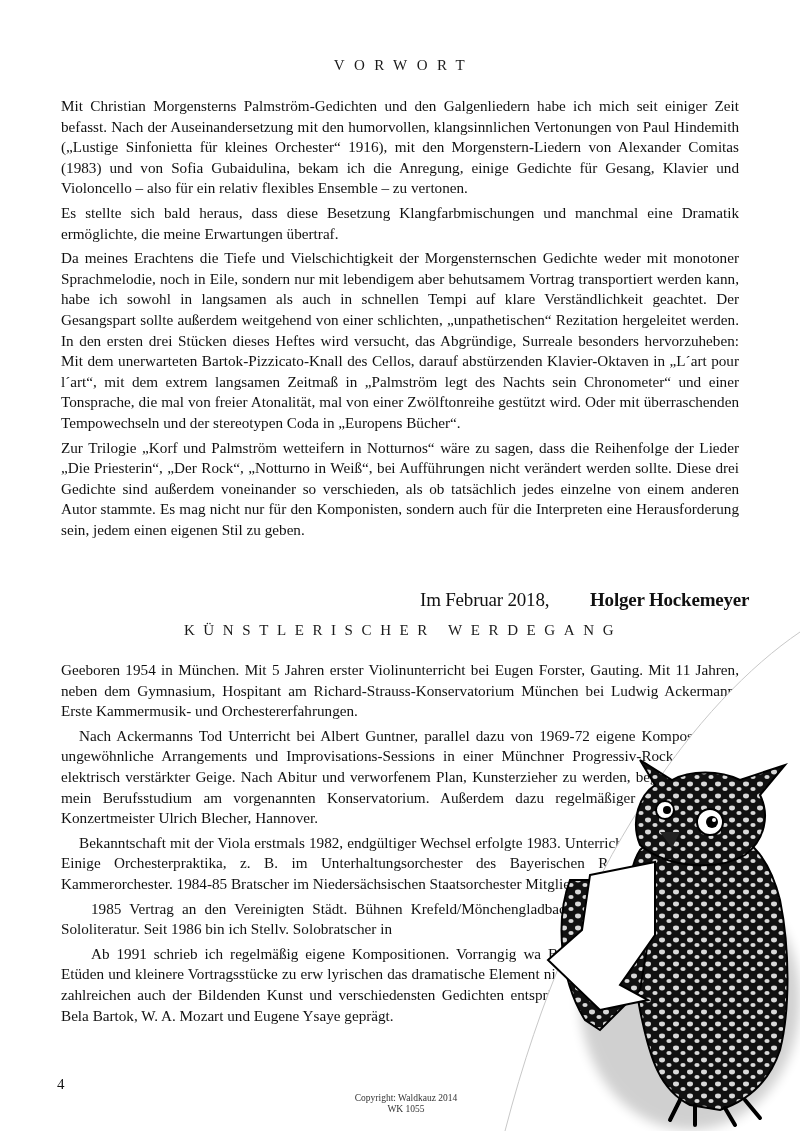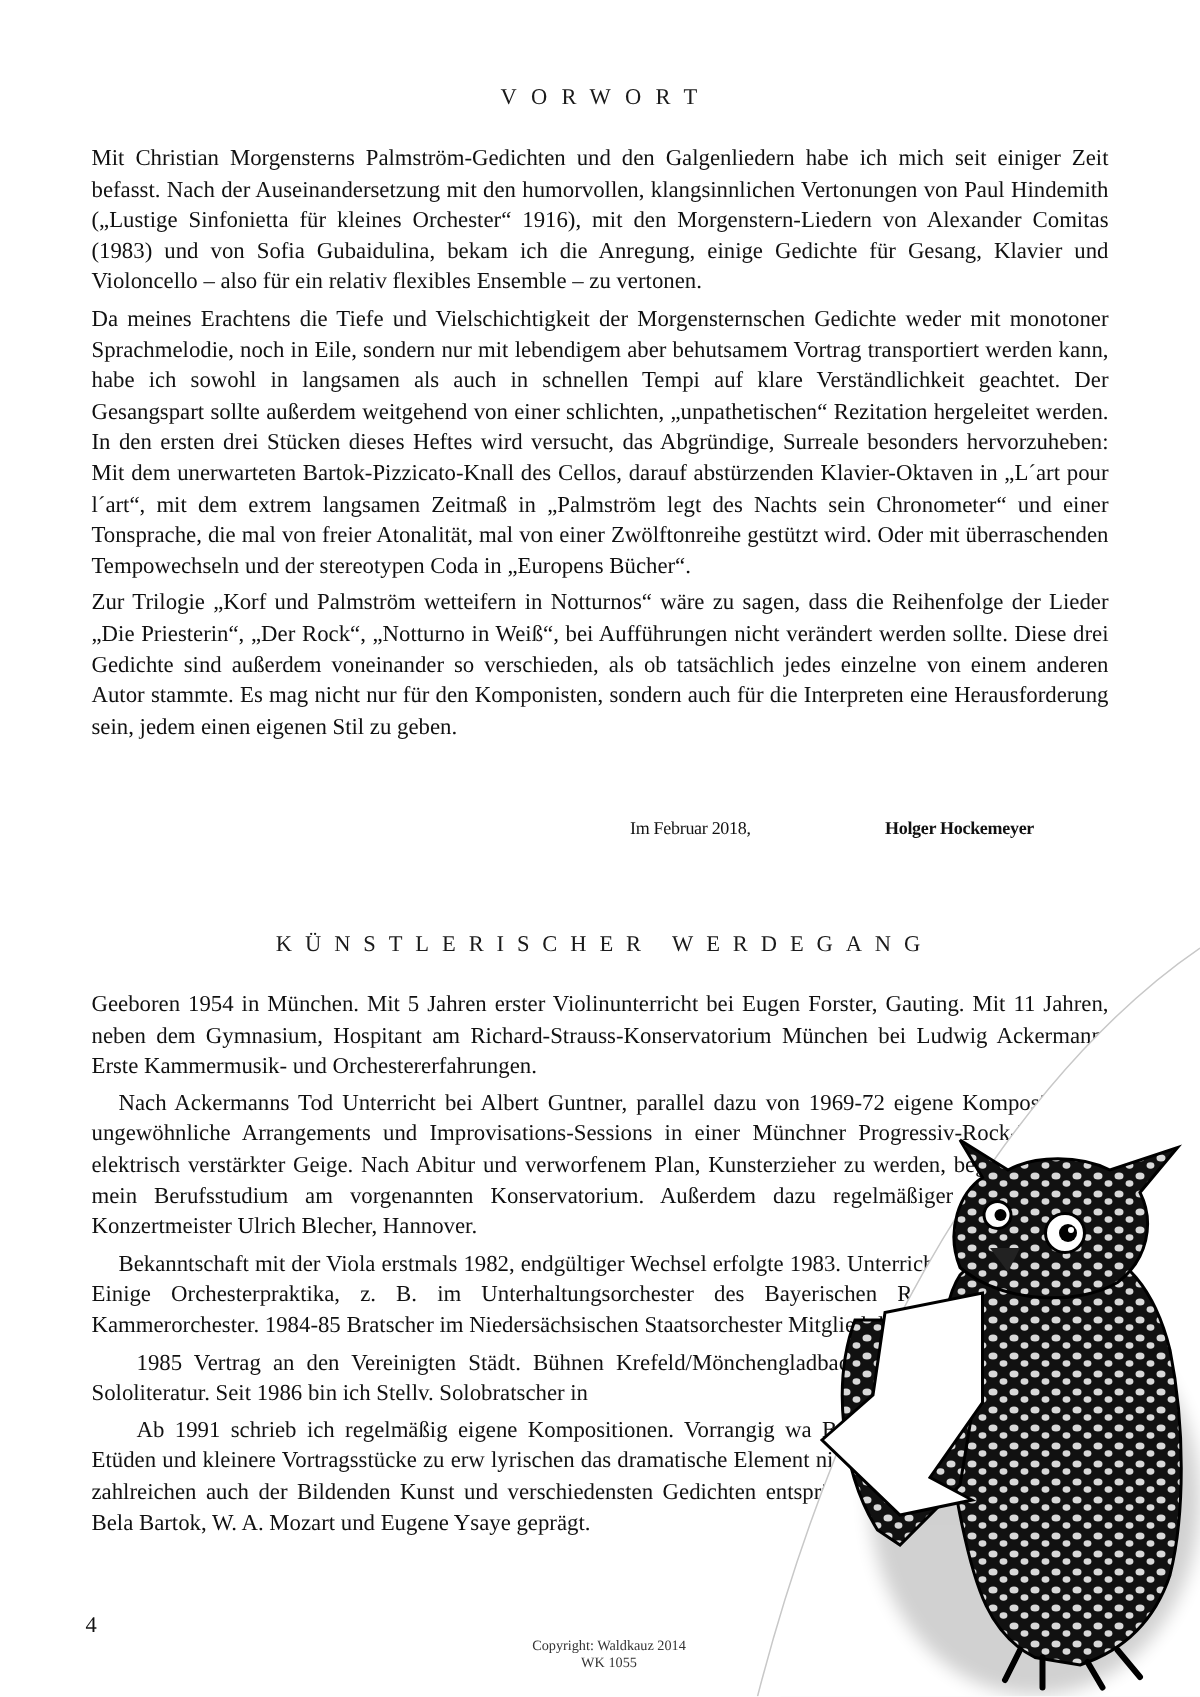--- a/index.html
+++ b/index.html
@@ -18,21 +18,21 @@
   .block {
     position: absolute; left: 57px; width: 686px;
     font-size: 15.2px; line-height: 20.6px; text-align: justify;
   }
   .block p { margin: 4px; }
   #vorwort { top: 92px; }
   #werdegang { top: 656px; }
   #werdegang p.ind1 { text-indent: 18px; }
   #werdegang p.ind2 { text-indent: 30px; }
   .signature {
-    position: absolute; top: 545px; font-size: 12px; letter-spacing: -0.2px;
+    position: absolute; top: 589px; font-size: 19px; letter-spacing: -0.2px;
   }
   #sig-date { left: 420px; }
   #sig-name { left: 590px; font-weight: bold; }
   .pagenum { position: absolute; left: 57px; top: 1076px; font-size: 15px; }
   .footer {
     position: absolute; left: 0; width: 800px; text-align: center; top: 1093px;
     font-size: 9.5px; line-height: 11px; color: #333; padding-left: 6px;
   }
   
   #curl { position: absolute; left: 0; top: 0; width: 800px; height: 1131px; pointer-events: none; }
@@ -40,20 +40,21 @@
 </style>
 </head>
 <body>
 
 <div class="page">
 
   <div class="heading" id="h1">VORWORT</div>
 
   <div class="block" id="vorwort">
     <p>Mit Christian Morgensterns Palmström-Gedichten und den Galgenliedern habe ich mich seit einiger Zeit befasst. Nach der Auseinandersetzung mit den humorvollen, klangsinnlichen Vertonungen von Paul Hindemith („Lustige Sinfonietta für kleines Orchester“ 1916), mit den Morgenstern-Liedern von Alexander Comitas (1983) und von Sofia Gubaidulina, bekam ich die Anregung, einige Gedichte für Gesang, Klavier und Violoncello – also für ein relativ flexibles  Ensemble – zu vertonen.</p>
+    <p>Es stellte sich bald heraus, dass diese Besetzung Klangfarbmischungen und manchmal eine Dramatik ermöglichte, die meine Erwartungen übertraf.</p>
     <p>Da meines Erachtens die Tiefe und Vielschichtigkeit der Morgensternschen Gedichte weder mit monotoner Sprachmelodie, noch in Eile, sondern nur mit lebendigem aber behutsamem Vortrag transportiert werden kann, habe ich sowohl in langsamen als auch in schnellen Tempi auf klare Verständlichkeit geachtet. Der Gesangspart sollte außerdem weitgehend von einer schlichten, „unpathetischen“ Rezitation hergeleitet werden. In den ersten drei Stücken dieses Heftes wird versucht, das Abgründige, Surreale besonders hervorzuheben: Mit dem unerwarteten Bartok-Pizzicato-Knall des Cellos, darauf abstürzenden Klavier-Oktaven in „L´art pour l´art“, mit dem extrem langsamen Zeitmaß in „Palmström legt des Nachts sein Chronometer“ und einer Tonsprache, die mal von freier Atonalität, mal von einer Zwölftonreihe gestützt wird. Oder mit überraschenden Tempowechseln und der stereotypen Coda in „Europens Bücher“.</p>
     <p>Zur Trilogie „Korf und Palmström wetteifern in Notturnos“ wäre zu sagen, dass die  Reihenfolge der Lieder „Die Priesterin“, „Der Rock“, „Notturno in Weiß“, bei Aufführungen nicht verändert werden sollte. Diese drei Gedichte sind außerdem voneinander so verschieden, als ob tatsächlich jedes einzelne von einem anderen Autor stammte. Es mag nicht nur für den Komponisten, sondern auch für die Interpreten eine Herausforderung sein, jedem einen eigenen Stil zu geben.</p>
   </div>
 
   <div class="signature" id="sig-date">Im Februar 2018,</div>
   <div class="signature" id="sig-name">Holger Hockemeyer</div>
 
   <div class="heading" id="h2">KÜNSTLERISCHER WERDEGANG</div>
 
   <div class="block" id="werdegang">

